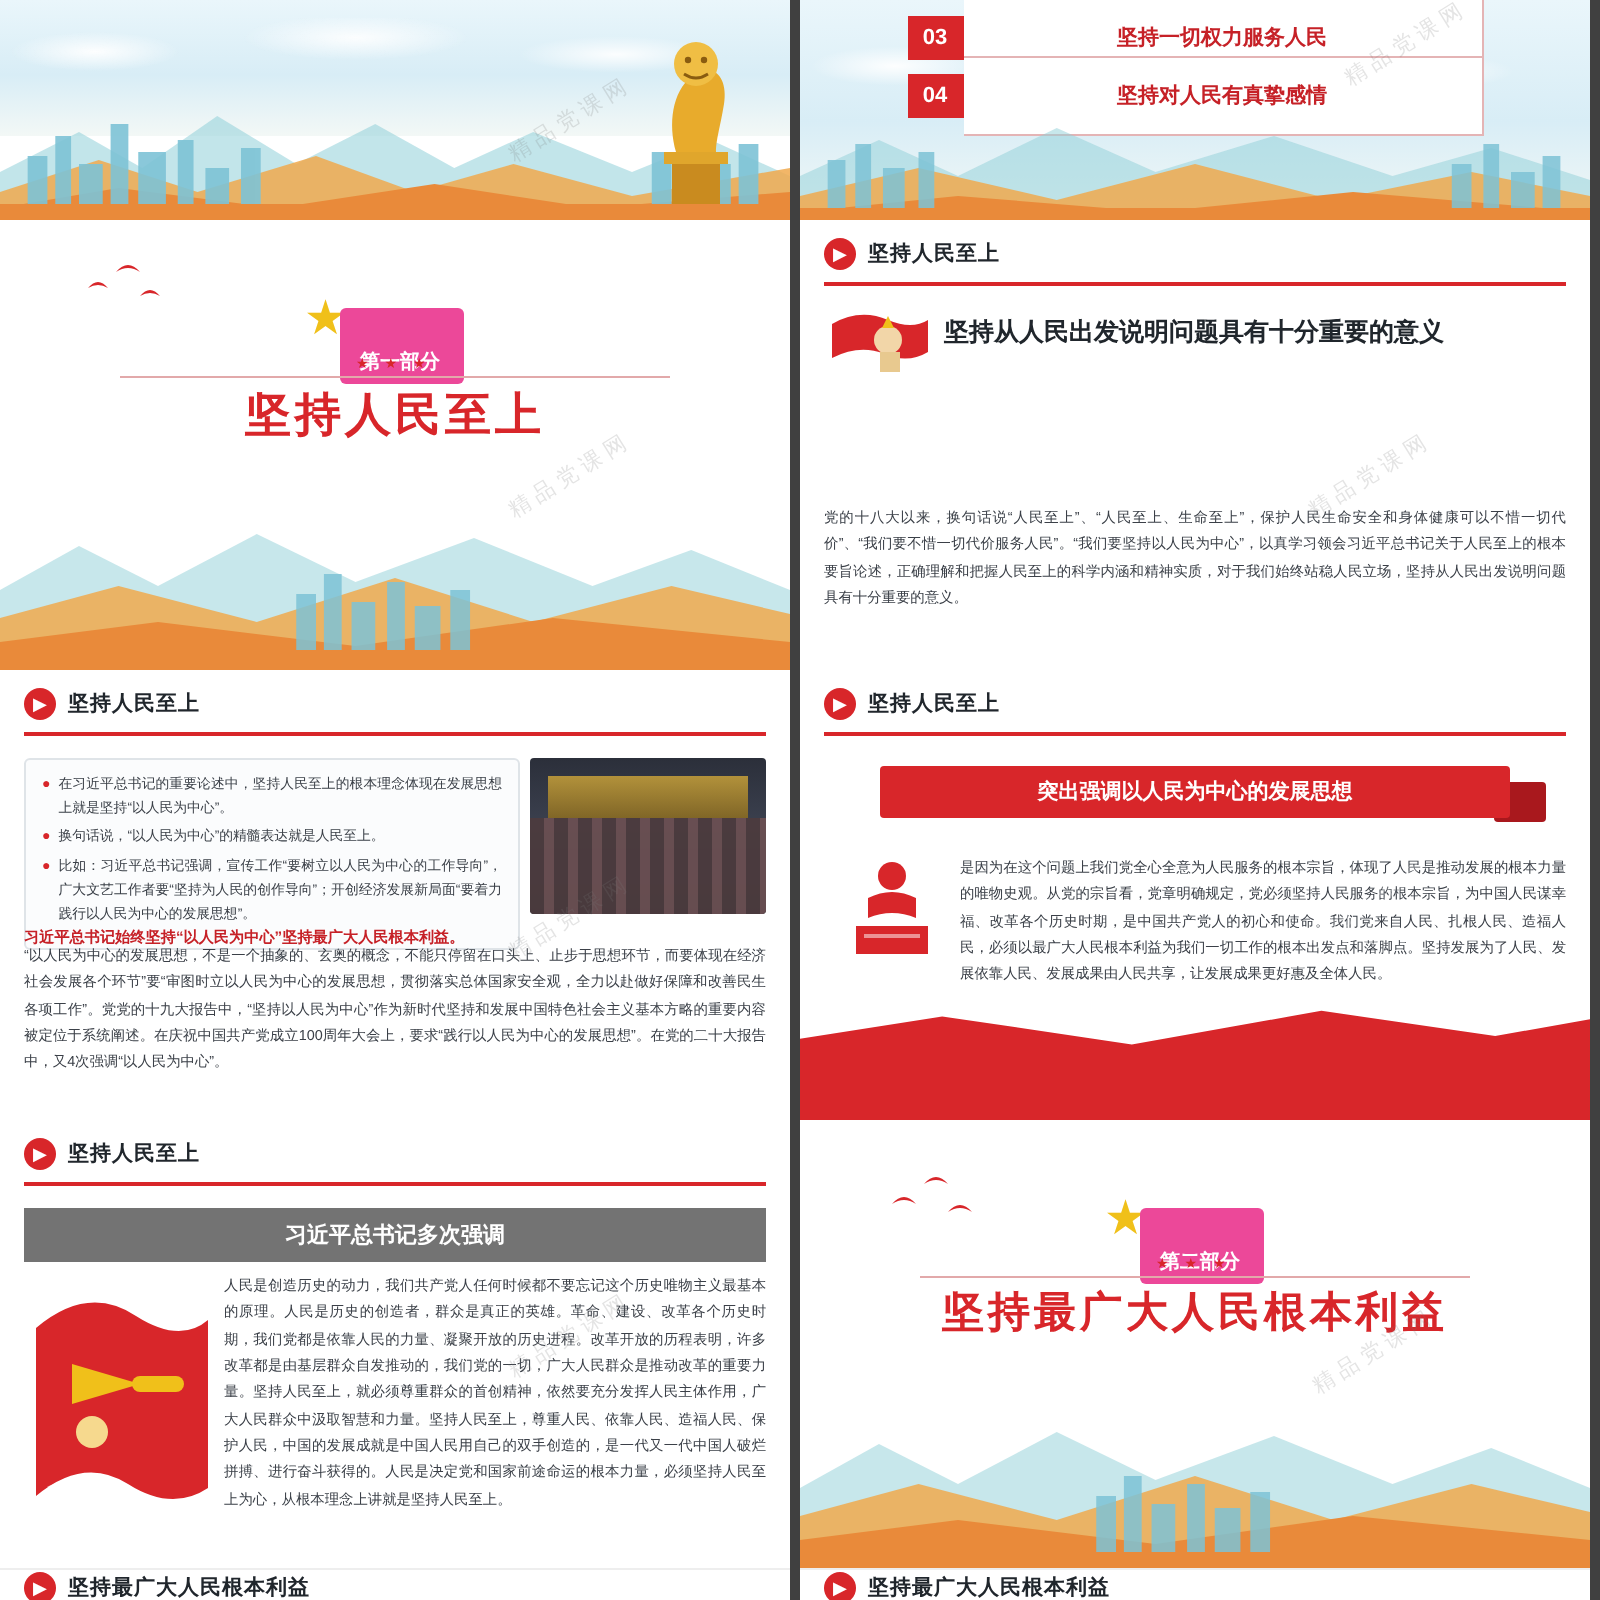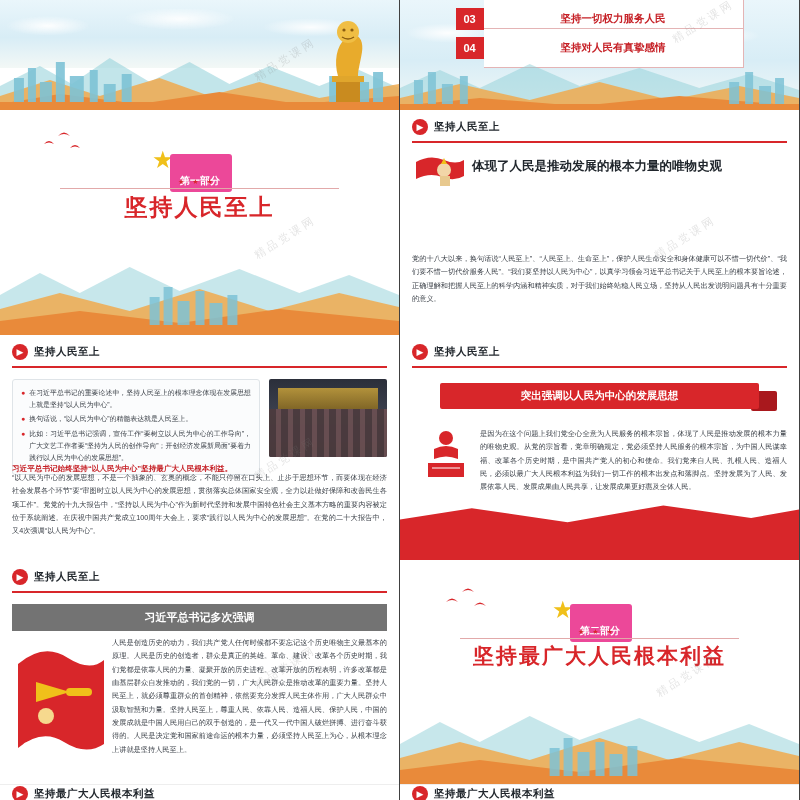--- a/index.html
+++ b/index.html
@@ -13,21 +13,21 @@
   .grid {
     display:grid;
     grid-template-columns:400px 400px;
     grid-template-rows:110px 225px 225px 240px;
     width:800px; height:800px;
   }
   .slide {
     position:relative;
     overflow:hidden;
     background:#fff;
-    border-right:1px solid #404040;
+    border-right:5px solid #404040;
   }
   
   .sky {
     position:absolute; left:0; right:0; top:0; height:62%;
     background:linear-gradient(180deg,#eaf6fb 0%, #d8edf6 55%, #f3f8f6 100%);
   }
   .cloudband {
     position:absolute; left:0; right:0; top:8%;
     height:26%;
     background:
@@ -320,21 +320,21 @@
       <div class="chev">▶</div>
       <div class="t">坚持人民至上</div>
     </div>
     <div class="rule"></div>
     <svg class="flag-badge" viewBox="0 0 52 40">
       <path d="M2 8 q14-8 28-2 q12 5 20 0 l0 16 q-10 6-22 1 q-12-5-26 2Z" fill="#d8262a"></path>
       <circle cx="30" cy="16" r="7" fill="#f2d6a8"></circle>
       <rect x="26" y="22" width="10" height="10" fill="#e8c98f"></rect>
       <path d="M30 4 l3 6 h-6Z" fill="#f0c01a"></path>
     </svg>
-    <div class="quote-head">体现了人民是推动发展的根本力量的唯物史观</div>
+    <div class="quote-head">坚持从人民出发说明问题具有十分重要的意义</div>
     <div class="bodytext" style="top:142px">党的十八大以来，换句话说“人民至上”、“人民至上、生命至上”，保护人民生命安全和身体健康可以不惜一切代价”、“我们要不惜一切代价服务人民”。“我们要坚持以人民为中心”，以真学习领会习近平总书记关于人民至上的根本要旨论述，正确理解和把握人民至上的科学内涵和精神实质，对于我们始终站稳人民立场，坚持从人民出发说明问题具有十分重要的意义。</div>
     <div class="wm" style="left:250px;top:120px">精品党课网</div>
   </div>
 
   <div class="slide">
     <div class="sec-head">
       <div class="chev">▶</div>
       <div class="t">坚持人民至上</div>
     </div>
     <div class="rule"></div>

